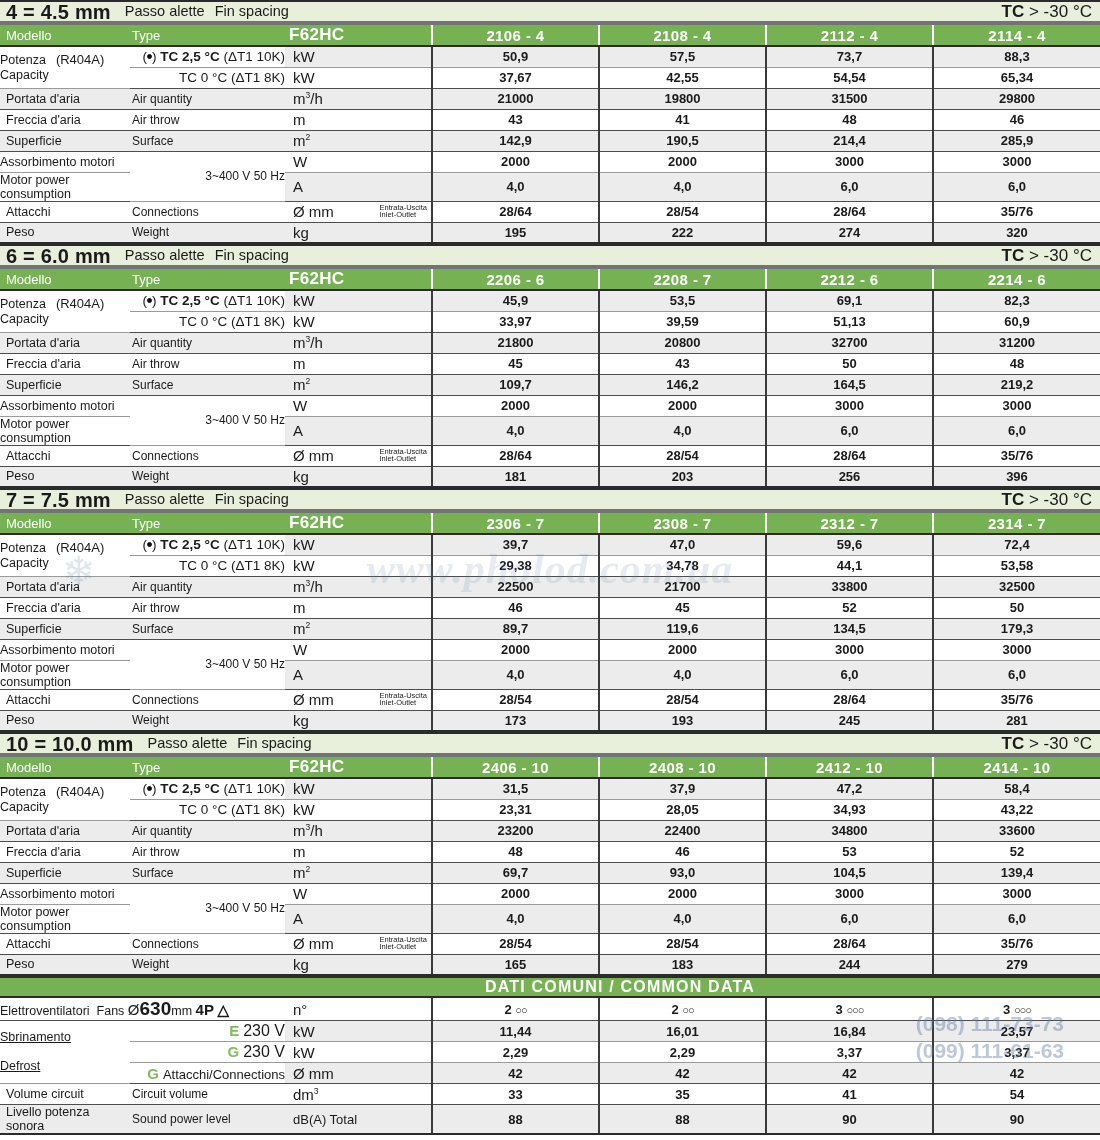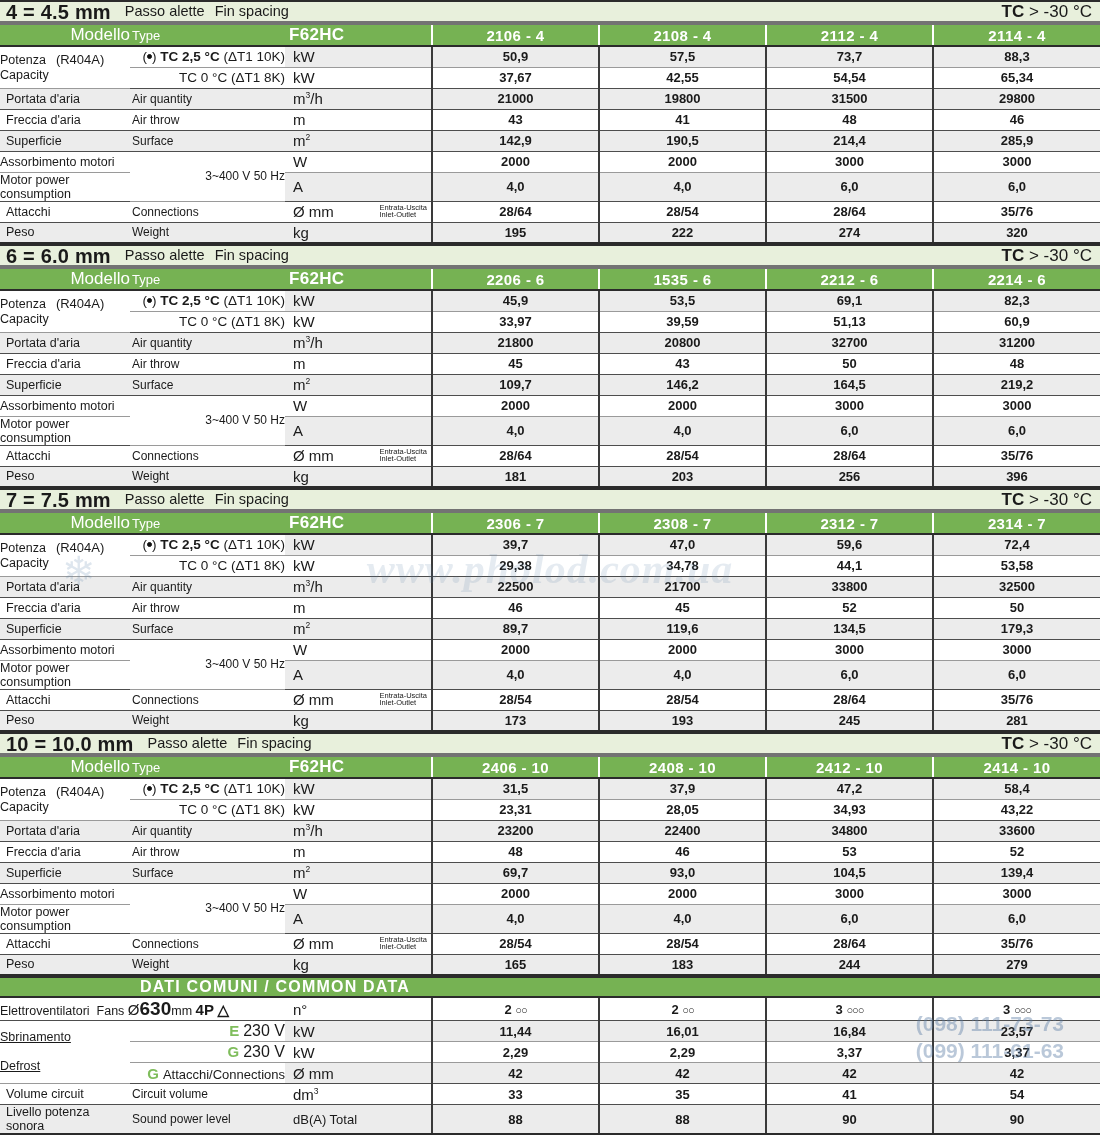--- a/index.html
+++ b/index.html
@@ -67,21 +67,21 @@
   table.spec td, table.spec th { padding: 0; }
 
   
   tr.hdr td {
     background: #76b253;
     color: #ffffff;
     height: 21px;
     font-weight: 700;
     border-bottom: 2px solid #2b2b2b;
   }
-  tr.hdr td.lbl-it { padding-left: 6px; font-size: 17px; font-weight: 400; text-align: right;}
+  tr.hdr td.lbl-it { padding-left: 6px; font-size: 13px; font-weight: 400; text-align: left;}
   tr.hdr td.lbl-en { padding-left: 2px; font-size: 13px; font-weight: 400; text-align: left;}
   tr.hdr td.lbl-un { padding-left: 4px; font-size: 17px; font-weight: 700; text-align: left; letter-spacing:.3px;}
   tr.hdr td.val {
     text-align: center;
     font-size: 15px;
     font-weight: 700;
     letter-spacing: .4px;
     border-left: 2px solid #ffffff;
   }
 
@@ -160,21 +160,21 @@
     border-bottom: 2px solid #2b2b2b;
     color: #fff;
     font-weight: 700;
     font-size: 16px;
     letter-spacing: 1.2px;
     display: flex;
     align-items: center;
     justify-content: center;
     padding-right: 0;
   }
-  .common-bar .inner { width: 1100px; text-align: left; padding-left: 140px; }
+  .common-bar .inner { width: 1100px; text-align: center; padding-left: 140px; }
 
   td.fans-it {
     padding-left: 6px;
     font-size: 12.5px;
     white-space: nowrap;
   }
   td.fans-it .big { font-size: 19px; font-weight: 700; }
   td.fans-it .md  { font-size: 15px; font-weight: 700; }
   td.fans-it .dia { font-size: 15px; }
 
@@ -352,21 +352,21 @@
         <col class="c-d2">
         <col class="c-d3">
         <col class="c-d4">
       </colgroup>
     <tbody>
       <tr class="hdr">
         <td class="lbl-it">Modello</td>
         <td class="lbl-en">Type</td>
         <td class="lbl-un">F62HC</td>
         <td class="val">2206 - 6</td>
-        <td class="val">1535 - 6</td>
+        <td class="val">2208 - 7</td>
         <td class="val">2212 - 6</td>
         <td class="val">2214 - 6</td>
       </tr>
       <tr class="r alt thin">
         <td class="cap-it" rowspan="2">
           <span>Potenza</span><span class="r404">(R404A)</span><br>
           <span>Capacity</span>
         </td>
         <td class="cap-label">(<span class="dot"></span>) <span class="bold">TC 2,5 °C</span> (ΔT1 10K)</td>
         <td class="un">kW</td>

